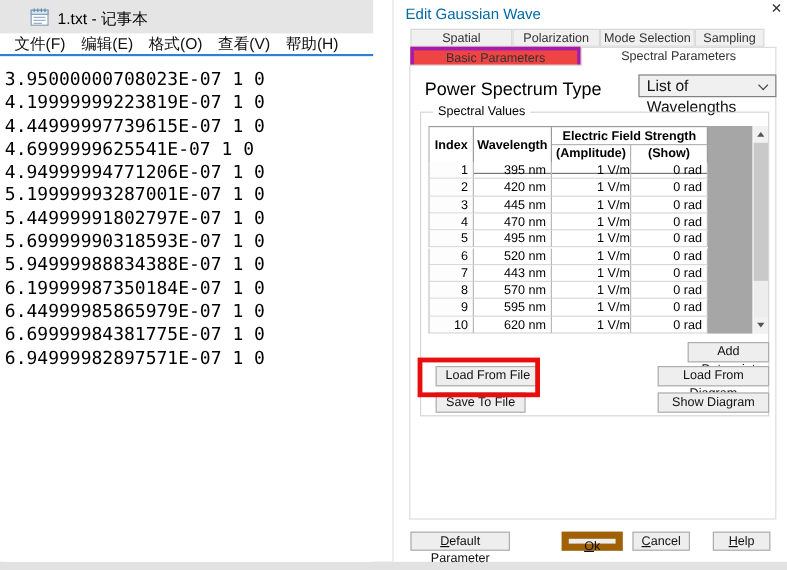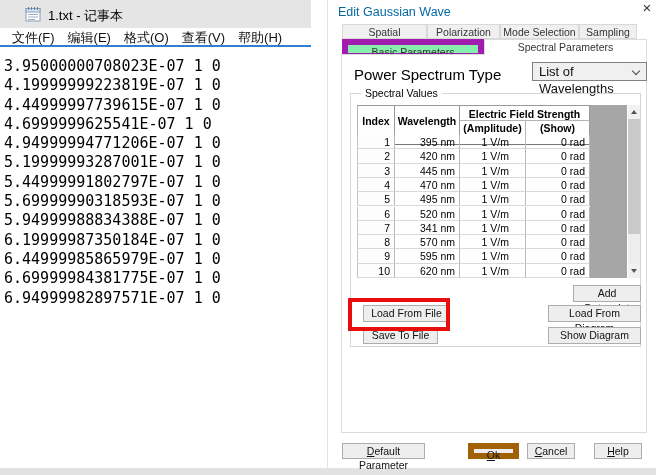--- a/index.html
+++ b/index.html
@@ -32,21 +32,21 @@
   .dlg-close { position:absolute; left:310px; top:0; width:18px; height:16px; text-align:center;
                font-size:15px; line-height:16px; color:#333; cursor:default; }
 
   .tabctl { position:absolute; left:13px; top:24px; width:306px; height:409px; }
   .tab { position:absolute; top:0; height:15px; background:#f0f0f0; border:1px solid #d9d9d9;
          font-size:10.5px; color:#333; text-align:center; line-height:14px; }
   .tabs1 .tab:nth-child(1){ left:1px;  width:85px; }
   .tabs1 .tab:nth-child(2){ left:86px; width:73px; }
   .tabs1 .tab:nth-child(3){ left:159px;width:79px; }
   .tabs1 .tab:nth-child(4){ left:238px;width:58px; }
-  .tab-r2 { position:absolute; top:15px; height:20px; background:#86efac; border:6px solid #a21caf;
+  .tab-r2 { position:absolute; top:15px; height:20px; background:#ef4444; border:3px solid #a21caf;
             font-size:10.5px; color:#333; text-align:center; line-height:14px; }
   .tab-basic { left:1px; width:142px; }
   .tab-spectral { left:143px; width:163px; height:16px; background:#fff; border:1px solid #dcdcdc;
                   border-bottom:none; z-index:3; font-size:10.5px; }
   .tab-pane { position:absolute; left:0; top:30px; width:306px; height:379px; background:#fff;
               border:1px solid #dcdcdc; }
 
   .ps-label { position:absolute; left:12px; top:11px; font-size:15px; color:#000; }
   .combo { position:absolute; left:190px; top:7px; width:115px; height:19px; background:#f0f0f0;
            border:1px solid #818181; font-size:13px; color:#111; line-height:17px; padding-left:6px; }
@@ -67,21 +67,21 @@
   .hc-wavelength { left:38px; top:0; width:65px; height:30px; line-height:30px; border-right:1px solid #9a9a9a; }
   .hc-efs        { left:103px;top:0; width:130px;height:15px; line-height:16px; border-bottom:1px solid #b4b4b4; border-right:1px solid #9a9a9a; }
   .hc-amp        { left:103px;top:15px; width:66px; height:15px; line-height:15px; border-right:1px solid #b4b4b4; }
   .hc-phase      { left:169px;top:15px; width:64px; height:15px; line-height:15px; border-right:1px solid #9a9a9a; }
   .sv-body { position:absolute; left:0; top:30px; width:233px; height:143px; }
   .sv-row { position:absolute; left:0; width:233px; height:14.3px; }
   .cell { position:absolute; top:0; height:14.3px; line-height:14.3px; text-align:right;
           border-right:1px solid #b9b9b9; border-bottom:1px solid #d9d9d9; color:#000; }
   .c-index { left:0; width:38px; padding-right:4px; border-left:1px solid #c4c4c4; background:#fdfdfd; }
   .c-wl    { left:38px; width:65px; padding-right:4px; }
-  .c-amp   { left:103px; width:66px; padding-right:16px; }
+  .c-amp   { left:103px; width:66px; padding-right:0; }
   .c-ph    { left:169px; width:64px; padding-right:4px; }
   .sv-filler { position:absolute; left:233px; top:0; width:37px; height:173px; background:#a6a6a6; }
   .sv-scroll { position:absolute; left:271px; top:0; width:12px; height:173px; background:#ededed; }
   .sb-btn { position:absolute; left:0; width:12px; height:14px; background:#f1f1f1; }
   .sb-up { top:0; } .sb-down { bottom:0; }
   .tri-up { position:absolute; left:2.5px; top:4.5px; width:0; height:0;
             border-left:3.5px solid transparent; border-right:3.5px solid transparent; border-bottom:4.5px solid #555; }
   .tri-down { position:absolute; left:2.5px; top:5px; width:0; height:0;
             border-left:3.5px solid transparent; border-right:3.5px solid transparent; border-top:4.5px solid #555; }
   .sb-thumb { position:absolute; left:0; top:14px; width:12px; height:115px; background:#c9c9c9; }
@@ -198,21 +198,21 @@
                   <div class="cell c-ph">0 rad</div>
                 </div>
                 <div class="sv-row" style="top: 71.5px;">
                   <div class="cell c-index">6</div>
                   <div class="cell c-wl">520 nm</div>
                   <div class="cell c-amp">1 V/m</div>
                   <div class="cell c-ph">0 rad</div>
                 </div>
                 <div class="sv-row" style="top: 85.8px;">
                   <div class="cell c-index">7</div>
-                  <div class="cell c-wl">341 nm</div>
+                  <div class="cell c-wl">443 nm</div>
                   <div class="cell c-amp">1 V/m</div>
                   <div class="cell c-ph">0 rad</div>
                 </div>
                 <div class="sv-row" style="top: 100.1px;">
                   <div class="cell c-index">8</div>
                   <div class="cell c-wl">570 nm</div>
                   <div class="cell c-amp">1 V/m</div>
                   <div class="cell c-ph">0 rad</div>
                 </div>
                 <div class="sv-row" style="top: 114.4px;">

